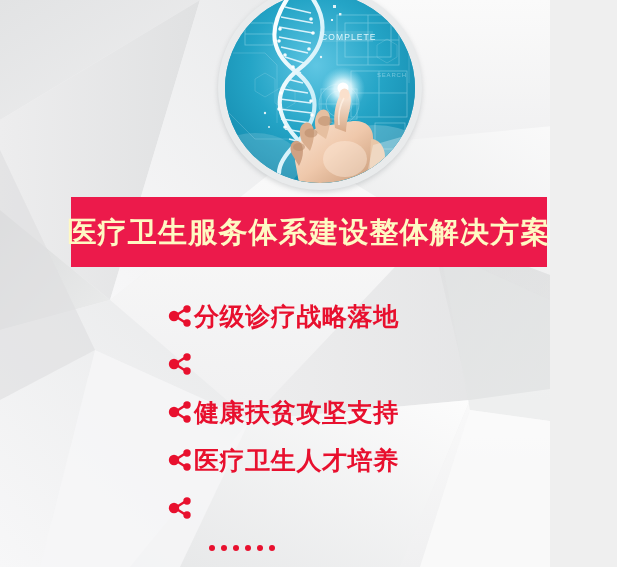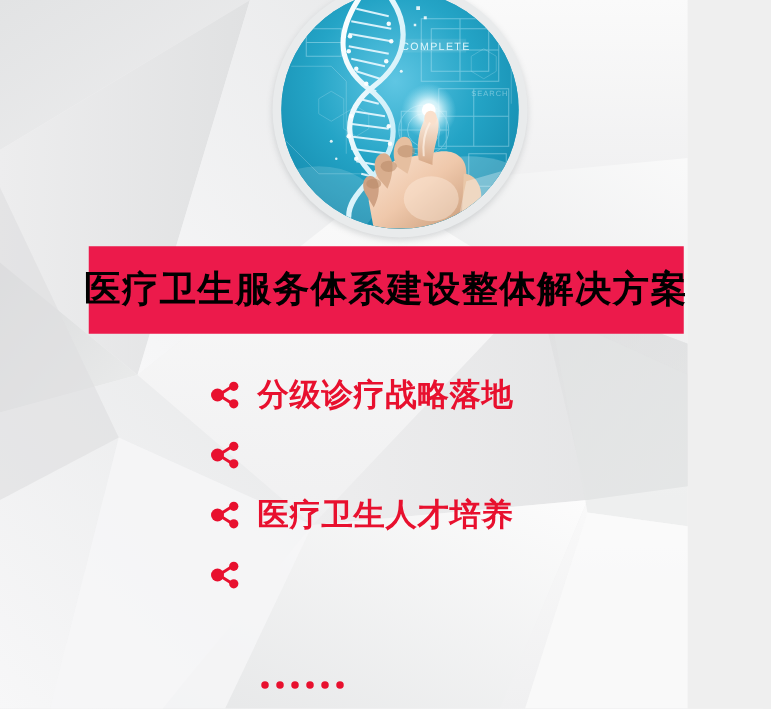--- a/index.html
+++ b/index.html
@@ -44,21 +44,21 @@
 
   
   .title-banner {
     position:absolute;
     left:71px; top:197px;
     width:476px; height:70px;
     background:#ec1a4b;
     display:flex; align-items:center; justify-content:center;
   }
   .title-text {
-    color:#000000;
+    color:#fef9c3;
     font-size:29px;
     font-weight:bold;
     letter-spacing:1.2px;
     white-space:nowrap;
     line-height:1;
   }
 
   
   .feature-list {
     position:absolute;
@@ -70,21 +70,21 @@
     height:48px;
     display:flex;
     align-items:center;
   }
   .bullet-icon {
     width:26px; height:24px;
     flex:0 0 26px;
     display:block;
   }
   .feature-label {
-    margin-left:12px;
+    margin-left:0;
     color:#e8102e;
     font-size:25px;
     font-weight:bold;
     letter-spacing:0.6px;
     white-space:nowrap;
     line-height:1;
   }
 
   
   .ellipsis-row {
@@ -345,44 +345,56 @@
         <g stroke="#e8102e" stroke-width="2.4" fill="none">
           <line x1="7" y1="12" x2="18" y2="5"></line>
           <line x1="7" y1="12" x2="18" y2="19"></line>
         </g>
         <circle cx="6" cy="12" r="5.2" fill="#e8102e"></circle>
         <circle cx="19" cy="5" r="3.7" fill="#e8102e"></circle>
         <circle cx="19" cy="19" r="3.7" fill="#e8102e"></circle>
       </svg>
     </div>
 
-
     <div class="feature-item">
       <svg class="bullet-icon" viewBox="0 0 26 24">
         <g stroke="#e8102e" stroke-width="2.4" fill="none">
           <line x1="7" y1="12" x2="18" y2="5"></line>
           <line x1="7" y1="12" x2="18" y2="19"></line>
         </g>
         <circle cx="6" cy="12" r="5.2" fill="#e8102e"></circle>
         <circle cx="19" cy="5" r="3.7" fill="#e8102e"></circle>
         <circle cx="19" cy="19" r="3.7" fill="#e8102e"></circle>
       </svg>
-      <span class="feature-label">医疗卫生人才培养</span>
+      <span class="feature-label">健康扶贫攻坚支持</span>
     </div>
 
     <div class="feature-item">
       <svg class="bullet-icon" viewBox="0 0 26 24">
         <g stroke="#e8102e" stroke-width="2.4" fill="none">
           <line x1="7" y1="12" x2="18" y2="5"></line>
           <line x1="7" y1="12" x2="18" y2="19"></line>
         </g>
         <circle cx="6" cy="12" r="5.2" fill="#e8102e"></circle>
         <circle cx="19" cy="5" r="3.7" fill="#e8102e"></circle>
         <circle cx="19" cy="19" r="3.7" fill="#e8102e"></circle>
       </svg>
+      <span class="feature-label">医疗卫生人才培养</span>
+    </div>
+
+    <div class="feature-item">
+      <svg class="bullet-icon" viewBox="0 0 26 24">
+        <g stroke="#e8102e" stroke-width="2.4" fill="none">
+          <line x1="7" y1="12" x2="18" y2="5"></line>
+          <line x1="7" y1="12" x2="18" y2="19"></line>
+        </g>
+        <circle cx="6" cy="12" r="5.2" fill="#e8102e"></circle>
+        <circle cx="19" cy="5" r="3.7" fill="#e8102e"></circle>
+        <circle cx="19" cy="19" r="3.7" fill="#e8102e"></circle>
+      </svg>
     </div>
 
   </div>
 
   <div class="ellipsis-row">
     <span class="ellipsis-dot"></span>
     <span class="ellipsis-dot"></span>
     <span class="ellipsis-dot"></span>
     <span class="ellipsis-dot"></span>
     <span class="ellipsis-dot"></span>

